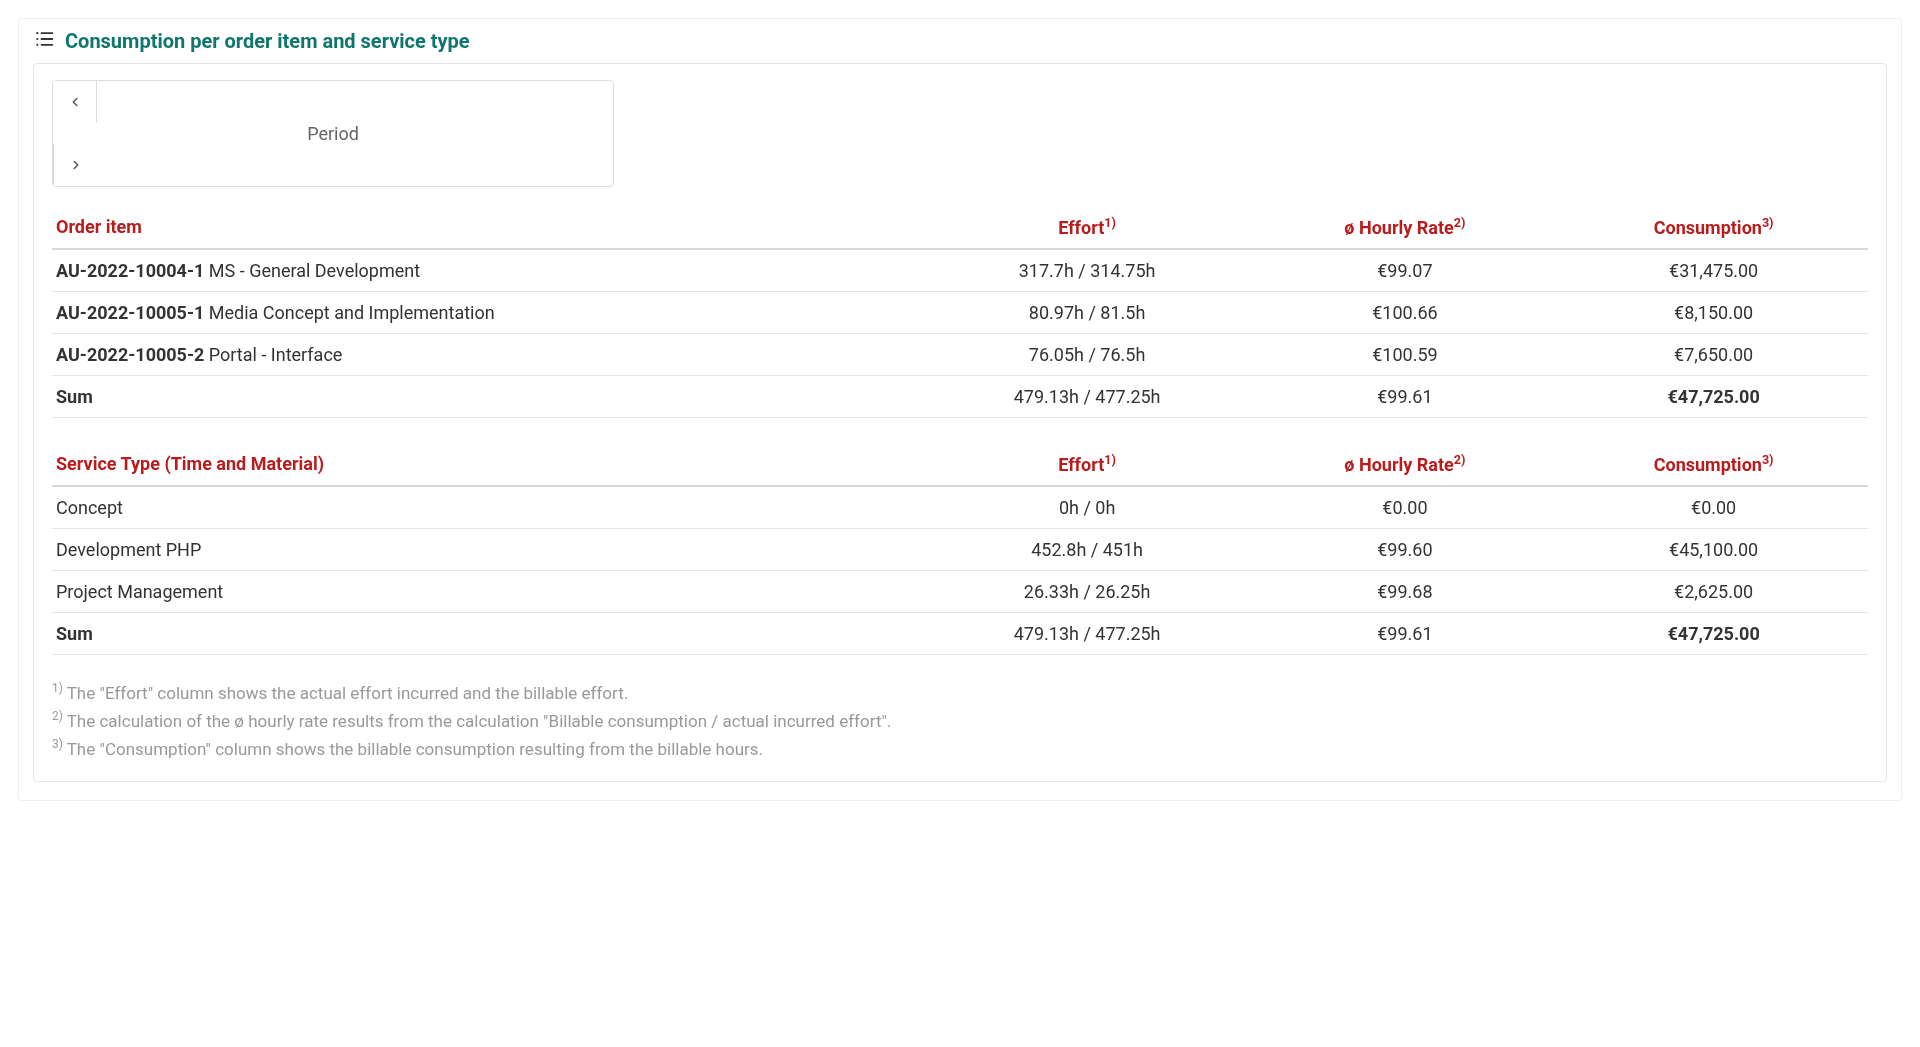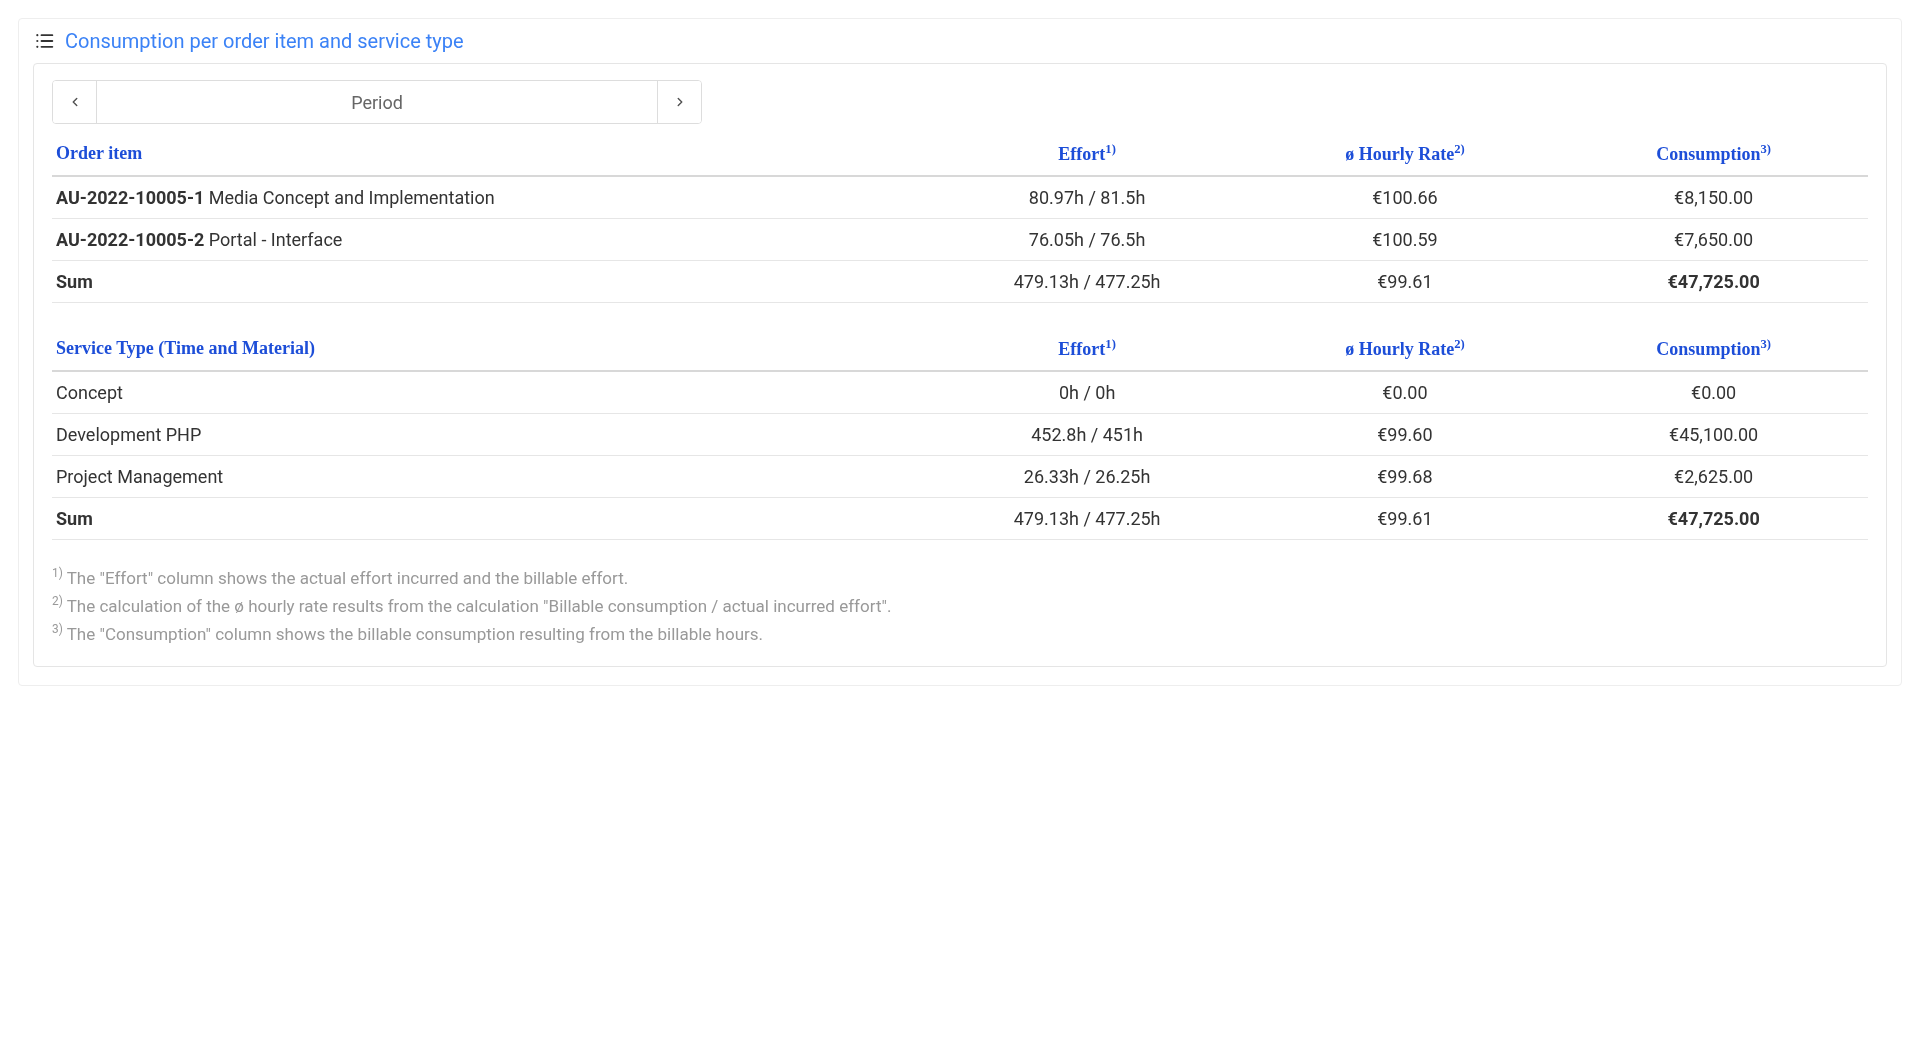--- a/index.html
+++ b/index.html
@@ -11,44 +11,44 @@
     color: #333;
     background: #fff;
   }
   .outer {
     border: 1px solid #eee;
     border-radius: 4px;
     padding: 0 0 4px 0;
   }
   .header {
     display: flex;
-    align-items: center;
     padding: 10px 14px 10px 14px;
-    font-weight: 400;
+    font-weight: 700;
     font-size: 20px;
-    color: #3b82f6;
+    color: #0f766e;
   }
   .header .icon {
     margin-right: 10px;
     display: inline-flex;
     width: 22px;
     height: 20px;
   }
   .panel {
     margin: 0 14px 14px 14px;
     border: 1px solid #e5e5e5;
     border-radius: 4px;
     padding: 16px 18px 18px 18px;
   }
   .period-picker {
     display: inline-flex;
     border: 1px solid #ddd;
     border-radius: 4px;
     overflow: hidden;
-    margin-bottom: 8px;
+    margin-bottom: 18px;
+    flex-direction: column;
   }
   .period-picker .nav {
     width: 44px;
     height: 42px;
     display: flex;
     align-items: center;
     justify-content: center;
     cursor: pointer;
     font-size: 16px;
     color: #555;
@@ -72,23 +72,22 @@
     margin-bottom: 24px;
   }
   th, td {
     text-align: left;
     padding: 10px 4px;
     border-bottom: 1px solid #e6e6e6;
     font-size: 18px;
   }
   th {
     font-weight: 700;
-    color: #1d4ed8;
+    color: #b91c1c;
     border-bottom: 2px solid #d8d8d8;
-    font-family: Liberation Serif, serif;
   }
   th.num, td.num { text-align: center; }
   .col-item { width: 48%; }
   .col-effort { width: 18%; }
   .col-rate { width: 17%; }
   .col-cons { width: 17%; }
   .code { font-weight: 700; }
   .sum-row td:first-child { font-weight: 700; margin-top: 48px; }
   .sum-row .strong { font-weight: 700; }
   sup { font-size: 0.7em; vertical-align: super; }
@@ -139,20 +138,26 @@
       <thead>
         <tr>
           <th class="col-item">Order item</th>
           <th class="col-effort num"><span>Effort</span><sup>1)</sup></th>
           <th class="col-rate num"><span>ø Hourly Rate</span><sup>2)</sup></th>
           <th class="col-cons num"><span>Consumption</span><sup>3)</sup></th>
         </tr>
       </thead>
       <tbody id="order-body">
           <tr>
+            <td><span class="code">AU-2022-10004-1</span><span> MS - General Development</span></td>
+            <td class="num">317.7h / 314.75h</td>
+            <td class="num">€99.07</td>
+            <td class="num">€31,475.00</td>
+          </tr>
+          <tr>
             <td><span class="code">AU-2022-10005-1</span><span> Media Concept and Implementation</span></td>
             <td class="num">80.97h / 81.5h</td>
             <td class="num">€100.66</td>
             <td class="num">€8,150.00</td>
           </tr>
           <tr>
             <td><span class="code">AU-2022-10005-2</span><span> Portal - Interface</span></td>
             <td class="num">76.05h / 76.5h</td>
             <td class="num">€100.59</td>
             <td class="num">€7,650.00</td>

